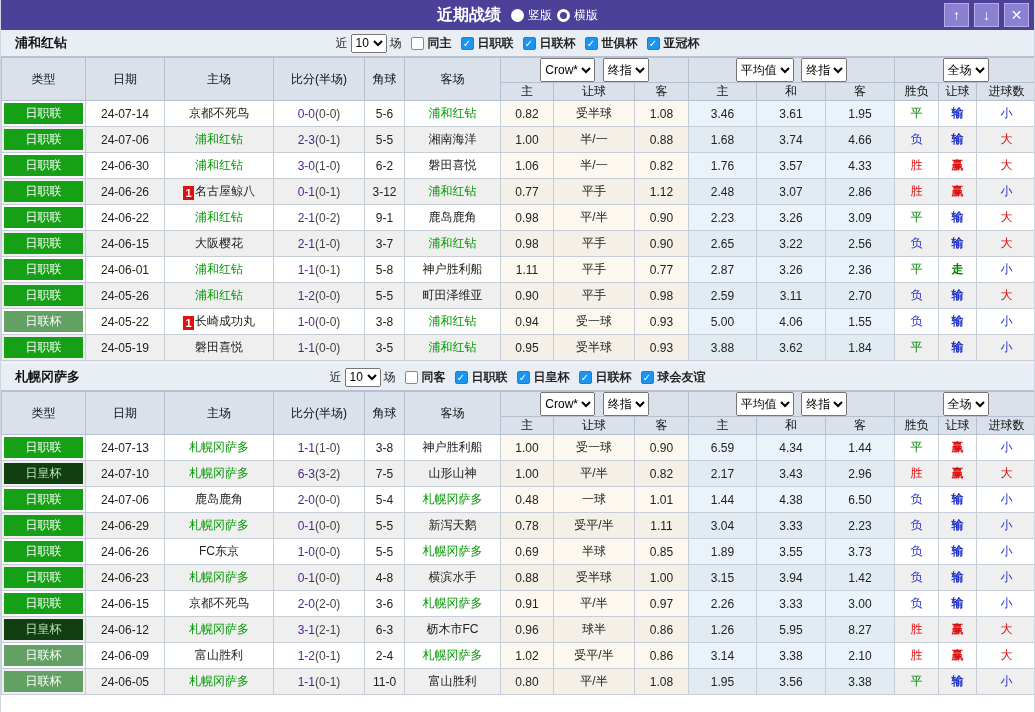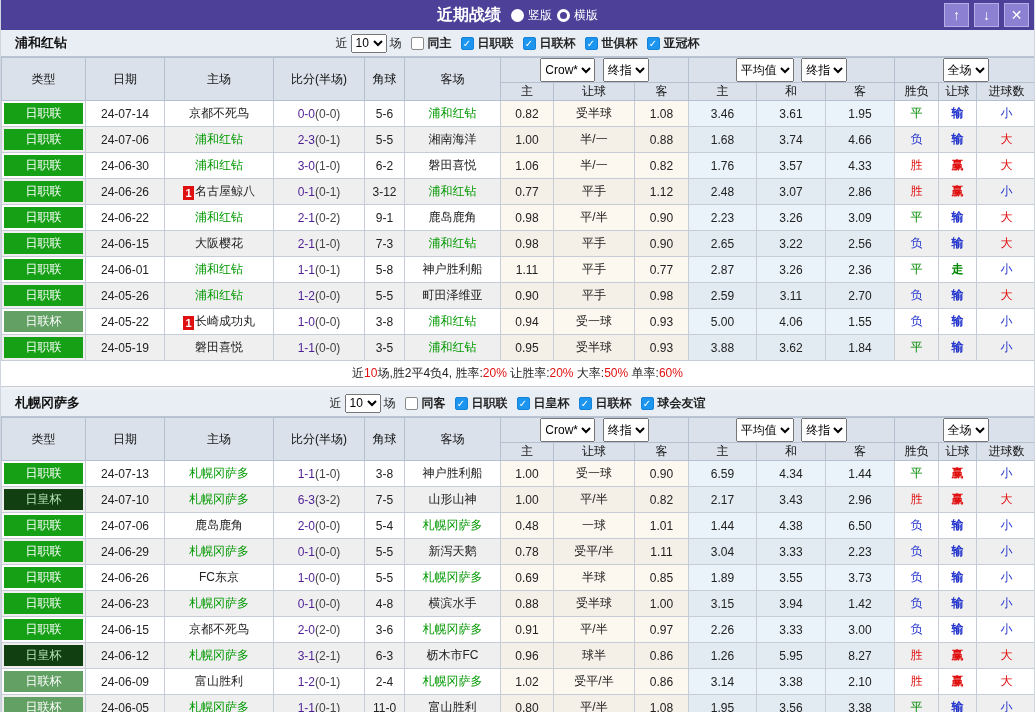--- a/index.html
+++ b/index.html
@@ -249,21 +249,21 @@
             <td class="c-hres"><span class="res-b">输</span></td>
             <td class="c-goals"><span class="res-r">大</span></td>
           </tr>
           <tr class="even">
             <td class="c-type">
               <span class="badge j1">日职联</span>
             </td>
             <td class="c-date">24-06-15</td>
             <td class="c-home"><span>大阪樱花</span></td>
             <td class="c-score"><span class="ft">2-1</span><span class="ht">(1-0)</span></td>
-            <td class="c-corner">7-3</td>
+            <td class="c-corner">3-7</td>
             <td class="c-away"><span class="team">浦和红钻</span></td>
             <td class="c-odds">0.98</td>
             <td class="c-odds">平手</td>
             <td class="c-odds">0.90</td>
             <td class="c-avg">2.65</td>
             <td class="c-avg">3.22</td>
             <td class="c-avg">2.56</td>
             <td class="c-res"><span class="res-b">负</span></td>
             <td class="c-hres"><span class="res-b">输</span></td>
             <td class="c-goals"><span class="res-r">大</span></td>
@@ -339,23 +339,20 @@
             <td class="c-odds">0.93</td>
             <td class="c-avg">3.88</td>
             <td class="c-avg">3.62</td>
             <td class="c-avg">1.84</td>
             <td class="c-res"><span class="res-g">平</span></td>
             <td class="c-hres"><span class="res-b">输</span></td>
             <td class="c-goals"><span class="res-b">小</span></td>
           </tr>
         </tbody>
     </table>
-    <div class="summary">
-        <span><span>近</span><span class="sr">10</span><span>场,胜2平4负4, 胜率:</span><span class="sr">20%</span><span> 让胜率:</span><span class="sr">20%</span><span> 大率:</span><span class="sr">50%</span><span> 单率:</span><span class="sr">60%</span></span>
-      </div>
   </div>
 
   <div class="divider"></div>
 
   <div class="section">
     <div class="team-row">
       <span class="team-name">札幌冈萨多</span>
       <div class="filters">
           <span>近</span>
           <select><option>10</option></select>

